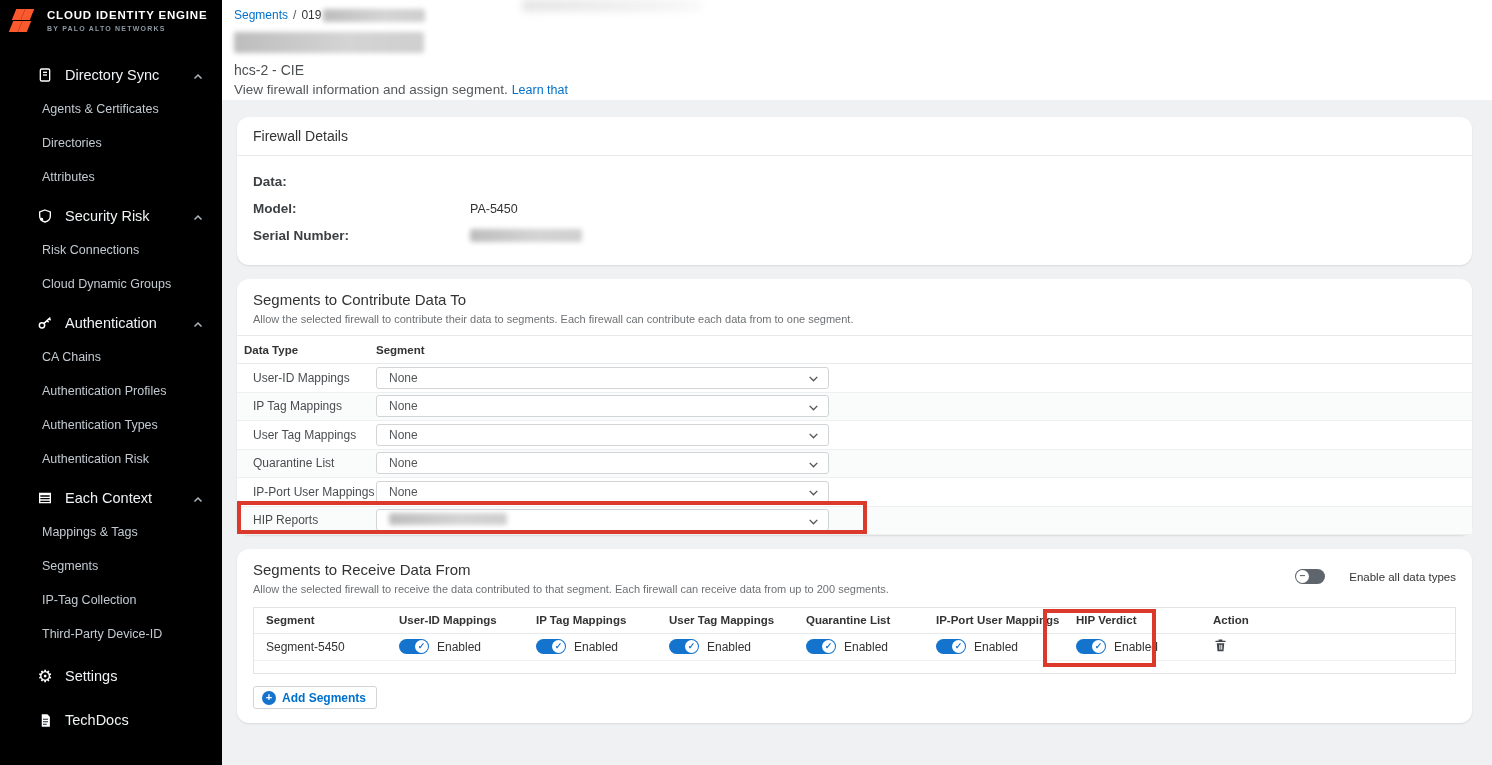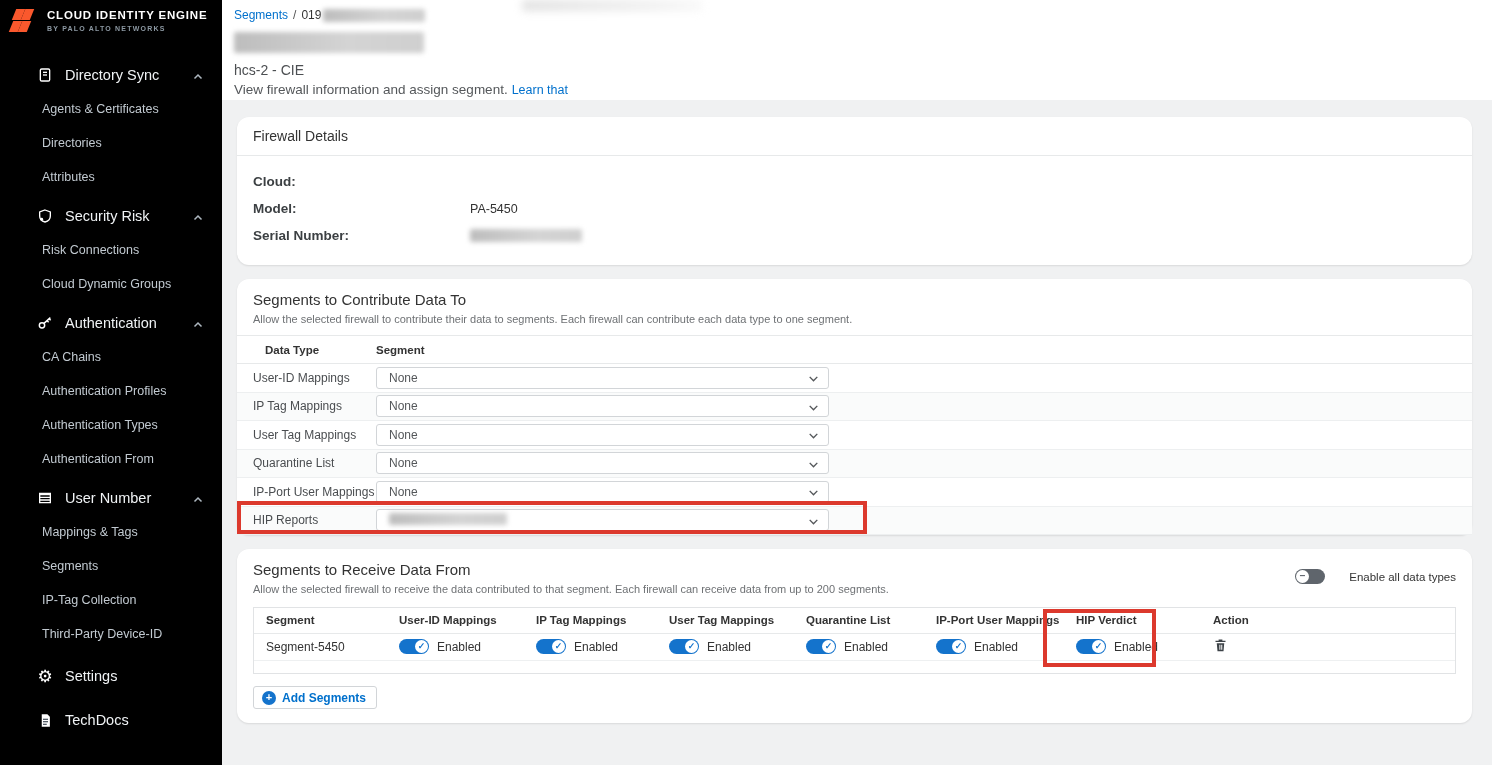--- a/index.html
+++ b/index.html
@@ -50,21 +50,21 @@
   .fw-row { display:flex; align-items:center; height:27px; }
   .fw-label { width:217px; font-size:13.5px; font-weight:bold; color:#3c4043; flex:none; }
   .fw-value { font-size:12.5px; color:#333; }
   .serial-redact { width:112px; height:13px; }
 
   
   .sec-head { padding:12px 16px 10px 16px; }
   .sec-title { font-size:15px; color:#333; }
   .sec-sub { font-size:11px; color:#6e7174; margin-top:5px; }
   .ctab-head { display:flex; align-items:center; height:29px; border-top:1px solid #e7e9ea; border-bottom:1px solid #e7e9ea; font-size:11.5px; font-weight:bold; color:#333; }
-  .ctab-head .c1 { width:139px; padding-left:28px; flex:none; }
+  .ctab-head .c1 { width:139px; padding-left:7px; flex:none; }
   .ctab-row { display:flex; align-items:center; height:28.5px; border-bottom:1px solid #edeff0; }
   .ctab-row:nth-child(even) { background:#fafbfb; }
   .ctab-row .c1 { width:139px; padding-left:16px; flex:none; font-size:12px; color:#4a4d50; }
   .dropdown { width:453px; height:22px; border:1px solid #d2d5d8; border-radius:3px; background:#fff; display:flex; align-items:center; padding:0 8px 0 12px; cursor:pointer; }
   .dd-value { flex:1; font-size:12px; color:#54575a; }
   .dd-chev { width:13px; height:13px; color:#54575a; flex:none; }
   .dd-redact { width:118px; height:12px; }
   .annot { position:absolute; border:4px solid #dc392d; pointer-events:none; z-index:5; }
   .annot-hip-row { left:0px; top:222px; width:630px; height:33px; }
 
@@ -155,29 +155,29 @@
             </svg>
         </span>
         <span class="nv-label">Authentication</span>
         <span class="chev"><svg width="12" height="12" viewBox="0 0 24 24" fill="none" stroke="currentColor" stroke-width="3">
               <polyline points="5,15 12,8 19,15"></polyline>
             </svg></span>
       </div>
       <div class="nav-item">CA Chains</div>
       <div class="nav-item">Authentication Profiles</div>
       <div class="nav-item">Authentication Types</div>
-      <div class="nav-item">Authentication From</div>
+      <div class="nav-item">Authentication Risk</div>
 
       <div class="nav-head">
         <span class="nv-icon">
           <svg width="16" height="16" viewBox="0 0 24 24" fill="currentColor">
               <path d="M3 4h18v16H3zM5 8h14v2H5zm0 4h14v2H5zm0 4h14v2H5z" fill-rule="evenodd"></path>
             </svg>
         </span>
-        <span class="nv-label">User Number</span>
+        <span class="nv-label">Each Context</span>
         <span class="chev"><svg width="12" height="12" viewBox="0 0 24 24" fill="none" stroke="currentColor" stroke-width="3">
               <polyline points="5,15 12,8 19,15"></polyline>
             </svg></span>
       </div>
       <div class="nav-item">Mappings &amp; Tags</div>
       <div class="nav-item">Segments</div>
       <div class="nav-item">IP-Tag Collection</div>
       <div class="nav-item">Third-Party Device-ID</div>
 
       <div class="nav-head" style="margin-top:8px;">
@@ -216,38 +216,38 @@
         <span>View firewall information and assign segment.</span><span class="learn-link">Learn that</span>
       </div>
     </div>
 
     <div class="content">
 
       <div class="card">
         <div class="card-title-bar">Firewall Details</div>
         <div class="fw-body">
           <div class="fw-row">
-            <span class="fw-label">Cloud:</span>
+            <span class="fw-label">Data:</span>
             <span class="fw-value"></span>
           </div>
           <div class="fw-row">
             <span class="fw-label">Model:</span>
             <span class="fw-value">PA-5450</span>
           </div>
           <div class="fw-row">
             <span class="fw-label">Serial Number:</span>
             <span class="redact serial-redact"></span>
           </div>
         </div>
       </div>
 
       <div class="card">
         <div class="sec-head">
           <div class="sec-title">Segments to Contribute Data To</div>
-          <div class="sec-sub">Allow the selected firewall to contribute their data to segments. Each firewall can contribute each data type to one segment.</div>
+          <div class="sec-sub">Allow the selected firewall to contribute their data to segments. Each firewall can contribute each data from to one segment.</div>
         </div>
         <div class="ctab-head">
           <span class="c1">Data Type</span>
           <span>Segment</span>
         </div>
         <div>
           <div class="ctab-row">
             <span class="c1">User-ID Mappings</span>
             <div class="dropdown">
               <span class="dd-value">None</span>

